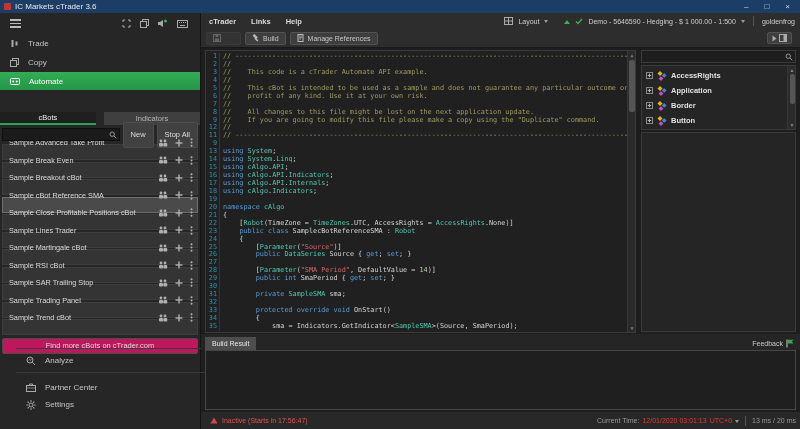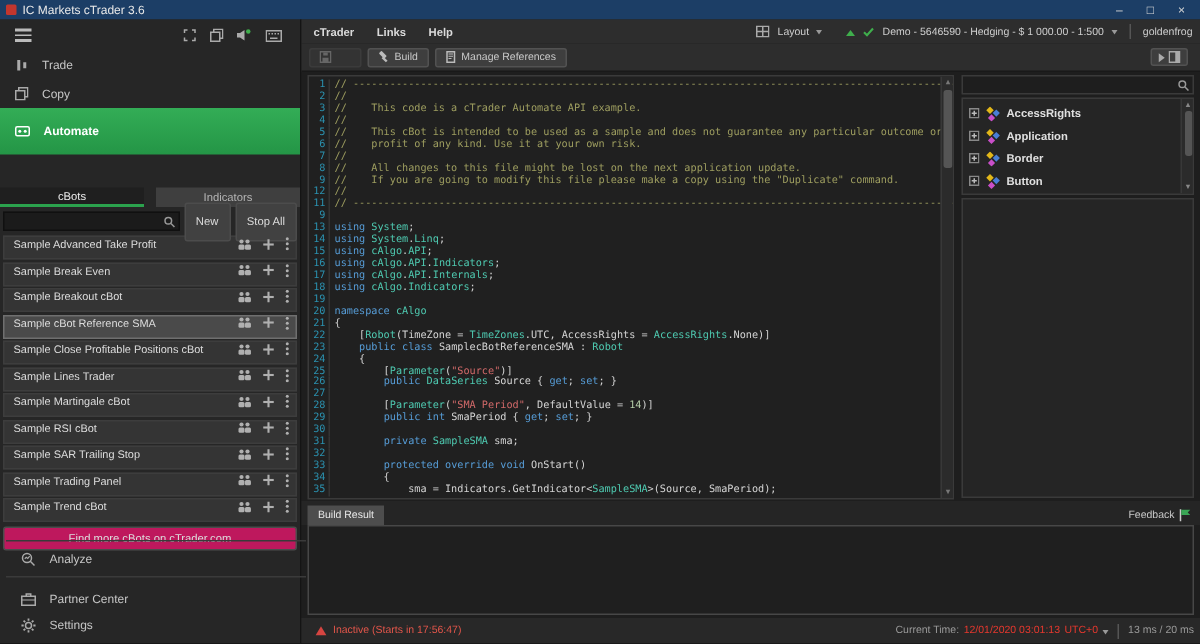--- a/index.html
+++ b/index.html
@@ -12,39 +12,39 @@
   .win-controls{margin-left:auto;display:flex;gap:16px;padding-right:10px;font-size:8px;color:#d8d8d8}
   .win-controls span{cursor:default;line-height:13px}
 
   
   .sidebar{position:absolute;left:0;top:13px;width:201px;height:416px;background:#262626;border-right:1px solid #141414}
   .sb-header{height:21px;display:flex;align-items:center;padding:0 12px 0 10px}
   .hamburger{width:11px;display:flex;flex-direction:column;gap:2px}
   .hamburger i{height:1.5px;background:#bbb;display:block}
   .sb-header-icons{margin-left:auto;display:flex;gap:9px;align-items:center}
   .nav-item{height:19px;display:flex;align-items:center;gap:9px;padding-left:10px;color:#c6c6c6;font-size:8px}
-  .nav-item.active{height:31px;background:linear-gradient(#33ad56,#249546);color:#fff;font-weight:bold}
+  .nav-item.active{height:18px;background:linear-gradient(#33ad56,#249546);color:#fff;font-weight:normal}
   .sb-tabs{margin-top:22px;height:13px;display:flex;gap:8px}
   .sb-tab{flex:1;display:flex;align-items:center;justify-content:center;font-size:7.5px;color:#b5b5b5;background:#3f3f3f}
   .sb-tab.active{background:#1f1f1f;color:#eee;border-bottom:2px solid #2ba24d}
   .sb-search-row{margin-top:3px;height:13px;display:flex;gap:3px;padding:0 2px;align-items:center}
   .sb-search{flex:1;height:13px;background:#1b1b1b;border:1px solid #101010;position:relative}
   .sb-search input{width:calc(100% - 14px);height:100%;background:transparent;border:none;outline:none;color:#ddd;font-size:7px;padding-left:3px}
   .sb-search .mag{position:absolute;right:2px;top:2px}
   .sb-btn{height:13px;background:#414141;border:1px solid #4c4c4c;border-radius:2px;color:#ddd;font-size:7.5px;display:flex;align-items:center;justify-content:center;padding:12px 7px}
   .cbot-list{margin-top:3px;padding:0 2px}
-  .cbot-row{height:16px;margin-bottom:1.5px;background:#343434;border:1px solid #3d3d3d;display:flex;align-items:flex-start;padding:0 4px 0 6px;color:#dcdcdc;font-size:7.3px}
+  .cbot-row{height:16px;margin-bottom:1.5px;background:#343434;border:1px solid #3d3d3d;display:flex;align-items:flex-end;padding:0 4px 12px 6px;color:#dcdcdc;font-size:7.3px}
   .cbot-row.selected{background:#4a4a4a;border-color:#6f6f6f}
   .row-icons{margin-left:auto;display:flex;gap:7px;align-items:center}
   .find-more{margin:2.5px 2px 0;height:16px;background:#be185d;border:1px solid #4c4c4c;border-radius:2px;display:flex;align-items:center;justify-content:center;color:#ddd;font-size:7.5px}
-  .sb-bottom{position:absolute;left:4px;bottom:0;width:100%}
+  .sb-bottom{position:absolute;left:16px;bottom:0;width:100%}
   .sb-bottom .nav-item{height:25px}
   .sb-bottom .analyze{border-top:1px solid #3a3a3a;border-bottom:1px solid #3a3a3a}
   .sb-bottom .partner{margin-top:6px;height:17px}
-  .sb-bottom .settings{height:17px;margin-bottom:4px}
+  .sb-bottom .settings{height:17px;margin-bottom:16px}
 
   
   .menubar{position:absolute;left:201px;top:13px;width:599px;height:16px;background:#2d2d2d;display:flex;align-items:center;font-size:7.5px;color:#dadada}
   .menu-left{display:flex;gap:15px;padding-left:8px;font-weight:bold}
   .menu-right{margin-left:auto;display:flex;gap:5px;align-items:center;padding-right:5px;font-size:7px;color:#cfcfcf}
   .caret{width:0;height:0;border:2.5px solid transparent;border-top:3.5px solid #999;margin-top:3px}
   .vdiv{width:1px;height:10px;background:#555;margin:0 3px}
   .conn-tri{width:0;height:0;border:3px solid transparent;border-bottom:4px solid #3fae4c;margin-bottom:2px}
 
   

